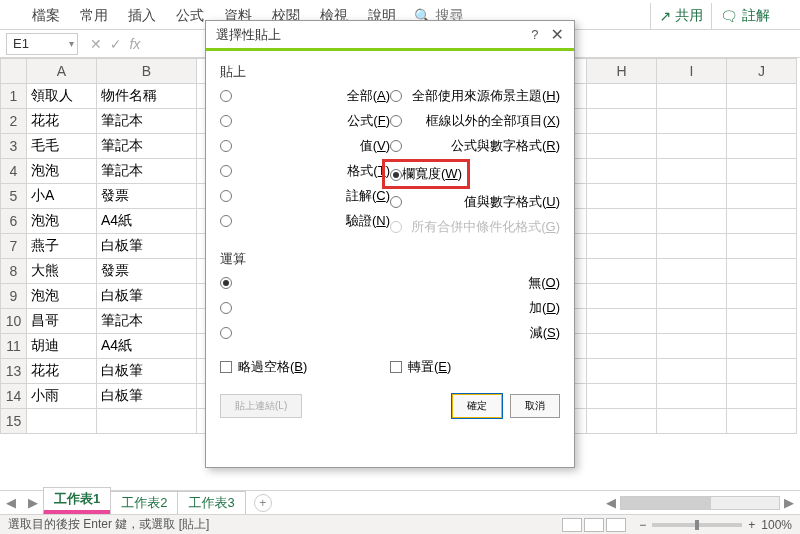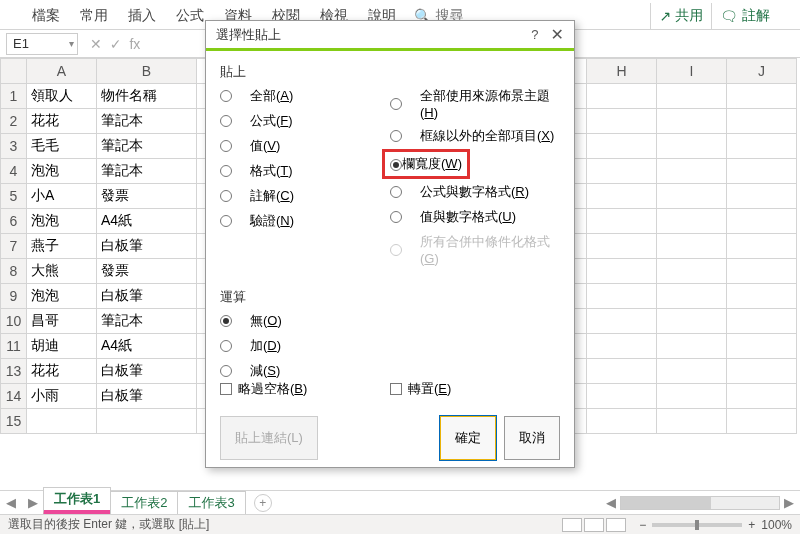--- a/index.html
+++ b/index.html
@@ -54,31 +54,31 @@
 
 .dialog { position: absolute; left: 205px; top: 20px; width: 370px; height: 448px; background: #fff; border: 1px solid #999; box-shadow: 3px 3px 8px rgba(0,0,0,.25); font-size: 13px; z-index: 10; }
 .dialog .titlebar { height: 30px; display: flex; align-items: center; padding: 0 10px; border-bottom: 3px solid #84cc16; }
 .dialog .titlebar .title { flex: 1; color: #333; }
 .dialog .titlebar .help { margin-right: 12px; color: #555; cursor: pointer; }
 .dialog .titlebar .close { color: #555; cursor: pointer; font-size: 16px; }
 .dialog .body { padding: 8px 14px; }
 .dialog .section-title { margin: 4px 0 6px 0; color: #333; }
 .dialog .radio-cols { display: flex; }
 .dialog .radio-col { flex: 1; display: flex; flex-direction: column; gap: 7px; }
-.dialog label.radio { display: flex; align-items: center; gap: 18px; cursor: pointer; }
+.dialog label.radio { display: flex; align-items: center; gap: 6px; cursor: pointer; justify-content: space-between; }
 .dialog .rad { width: 12px; height: 12px; border: 1px solid #777; border-radius: 50%; display: inline-flex; align-items: center; justify-content: center; flex-shrink: 0; }
 .dialog .rad.sel::after { content: ""; width: 6px; height: 6px; background: #333; border-radius: 50%; }
 .dialog .hl { border: 3px solid #e03131; padding: 3px 5px; margin: -3px -5px -3px -8px; }
 .dialog .disabled { color: #bbb; }
 .dialog .disabled .rad { border-color: #ccc; }
-.dialog .check-row { display: flex; }
+.dialog .check-row { display: flex; margin-top: 16px; }
 .dialog .check-row label { flex: 1; display: flex; align-items: center; gap: 6px; }
 .dialog .chk { width: 12px; height: 12px; border: 1px solid #777; display: inline-block; flex-shrink: 0; }
 .dialog .footer { display: flex; align-items: center; gap: 8px; margin-top: 18px; }
-.dialog .btn { border: 1px solid #999; padding: 12px 14px; background: #f8f8f8; cursor: pointer; font-size: 13px; }
+.dialog .btn { border: 1px solid #999; padding: 4px 14px; background: #f8f8f8; cursor: pointer; font-size: 10px; }
 .dialog .btn.disabled { color: #aaa; border-color: #ccc; background: #f3f3f3; cursor: default; }
 .dialog .btn.primary { border: 1px solid #eab308; outline: 1px solid #0067b8; }
 .dialog .footer .sp { flex: 1; }
 
 u { text-decoration: underline; }
 </style>
 </head>
 <body>
 
 <div class="ribbon">
@@ -106,21 +106,21 @@
 </div>
 
 <div class="namebox-row">
   <div class="namebox">
     <span>E1</span>
     <span class="caret">▾</span>
   </div>
   <div class="fx-icons">
     <span>✕</span>
     <span>✓</span>
-    <span style="">fx</span>
+    <span style="font-style:italic">fx</span>
   </div>
 </div>
 
 <div class="grid-wrap">
   <table class="grid">
     <tbody>
         <tr>
       <th class="corner"></th>
       <th class="colA">A</th>
       <th class="colB">B</th>
@@ -331,38 +331,38 @@
       <div class="radio-col" id="paste-right">
           <label class="radio">
             <span class="rad"></span>
             <span>全部使用來源佈景主題(<u>H</u>)</span>
           </label>
           <label class="radio">
             <span class="rad"></span>
             <span>框線以外的全部項目(<u>X</u>)</span>
           </label>
           <label class="radio">
+            <span class="rad"></span>
+            <span>公式與數字格式(<u>R</u>)</span>
+          </label>
+          <label class="radio">
             <span class="hl"><span class="rad sel"></span><span>欄寬度(<u>W</u>)</span></span>
-          </label>
-          <label class="radio">
-            <span class="rad"></span>
-            <span>公式與數字格式(<u>R</u>)</span>
           </label>
           <label class="radio">
             <span class="rad"></span>
             <span>值與數字格式(<u>U</u>)</span>
           </label>
           <label class="radio disabled">
             <span class="rad"></span>
             <span>所有合併中條件化格式(<u>G</u>)</span>
           </label>
         </div>
     </div>
 
-    <div class="section-title" style="margin-top:22px">運算</div>
+    <div class="section-title" style="margin-top:14px">運算</div>
     <div class="radio-cols">
       <div class="radio-col" id="op-left">
           <label class="radio">
             <span class="rad sel"></span>
             <span>無(<u>O</u>)</span>
           </label>
           <label class="radio">
             <span class="rad"></span>
             <span>加(<u>D</u>)</span>
           </label>

